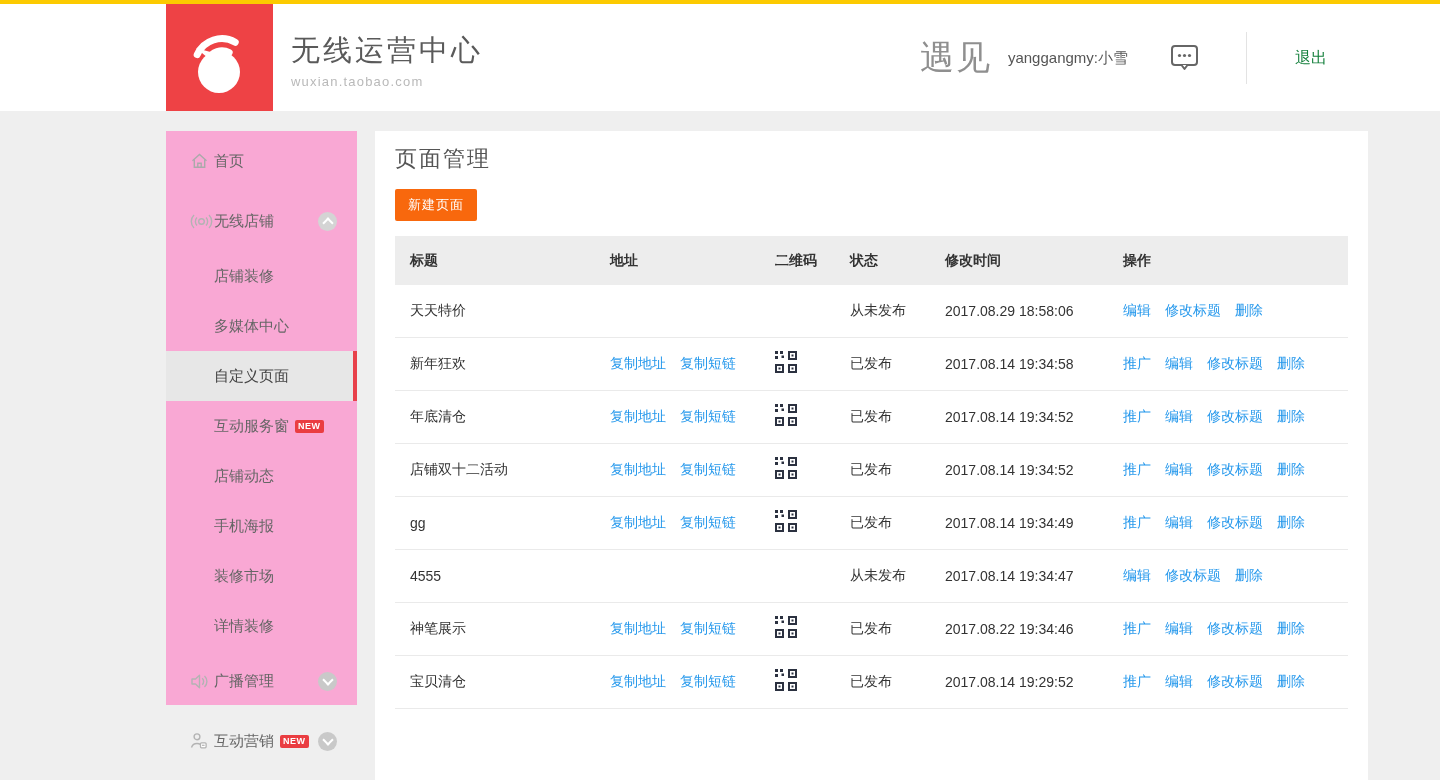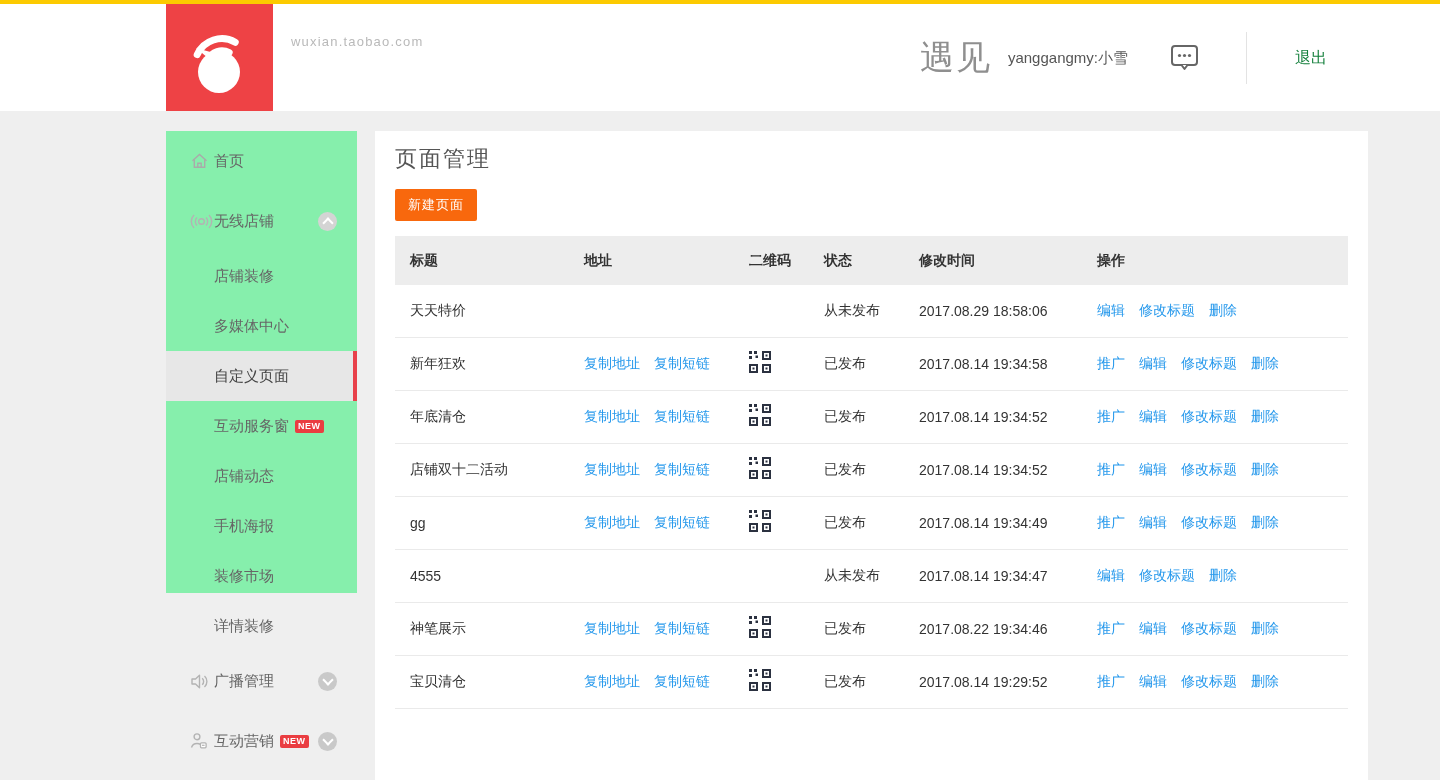--- a/index.html
+++ b/index.html
@@ -25,22 +25,22 @@
     display:flex; align-items:center; padding-right:113px;
   }
   .brand-mark { font-size:34px; font-weight:100; color:#8f8f8f; letter-spacing:2px; margin-right:16px; }
   .user-name { font-size:15px; color:#555; }
   .msg-icon { margin-left:42px; display:inline-flex; cursor:pointer; }
   .v-divider { width:1px; height:52px; background:#e3e3e3; margin-left:46px; }
   .logout { font-size:16px; color:#15803d; margin-left:48px; cursor:pointer; }
 
   
   .sidebar {
-    position:absolute; left:166px; top:131px; width:191px; height:462px;
-    background:#86efac;
+    position:absolute; left:166px; top:131px; width:191px; height:574px;
+    background:#f9a8d4;
   }
   .side-item {
     position:relative; display:flex; align-items:center;
     padding-left:24px; cursor:pointer; color:#666; font-size:15px;
   }
   .side-item.top { height:60px; }
   .side-item.sub { height:50px; padding-left:48px; }
   .side-item .s-icon { width:24px; display:inline-flex; align-items:center; }
   .side-item.top .s-label { margin-left:0; }
   .side-item.active { background:#e7e7e7; color:#444; }
@@ -71,21 +71,21 @@
   .page-title { font-size:22px; font-weight:400; color:#555; letter-spacing:2px; line-height:24px; }
   .new-page-btn {
     margin-top:18px; display:inline-block; background:#f8680d; color:#fff; border:none;
     font-size:13px; padding:7px 13px; border-radius:2px; cursor:pointer;
     font-family:inherit; letter-spacing:1px;
   }
   .table { margin-top:15px; }
   .trow { display:flex; align-items:center; }
   .thead { background:#ededed; height:49px; font-weight:bold; font-size:14px; color:#333; }
   .tbody-row { height:53px; border-bottom:1px solid #eaeaea; font-size:14px; color:#333; }
-  .c0 { width:189px; padding-left:15px; }
+  .c0 { width:215px; padding-left:15px; }
   .c1 { width:165px; }
   .c2 { width:75px; }
   .c3 { width:95px; }
   .c4 { width:178px; }
   .c5 { flex:1; }
   a.tlink { color:#2598ec; text-decoration:none; cursor:pointer; margin-right:14px; }
   .qr-btn { display:inline-flex; cursor:pointer; }
 </style>
 </head>
 <body>
@@ -99,20 +99,21 @@
         <g transform="rotate(-18 53 53)" fill="none" stroke="#fff" stroke-width="7" stroke-linecap="round">
           <path d="M33 44 A27 27 0 0 1 73 44"></path>
           <path d="M42 52 A15 15 0 0 1 64 52"></path>
         </g>
         <circle cx="53" cy="68" r="21" fill="#fff"></circle>
         <path d="M42 54 L30 44 L48 49 Z" fill="#fff"></path>
       </svg>
     </span>
   </div>
   <div class="title-wrap">
+    <div class="app-title">无线运营中心</div>
     <div class="app-subtitle">wuxian.taobao.com</div>
   </div>
   <div class="header-right">
     <span class="brand-mark">遇见</span>
     <span class="user-name">yanggangmy:小雪</span>
     <span class="msg-icon">
       <svg width="30" height="28" viewBox="0 0 30 28">
         <rect x="2" y="2" width="25" height="19" rx="3" fill="none" stroke="#666" stroke-width="2"></rect>
         <circle cx="9.5" cy="11.5" r="1.6" fill="#666"></circle>
         <circle cx="14.5" cy="11.5" r="1.6" fill="#666"></circle>

